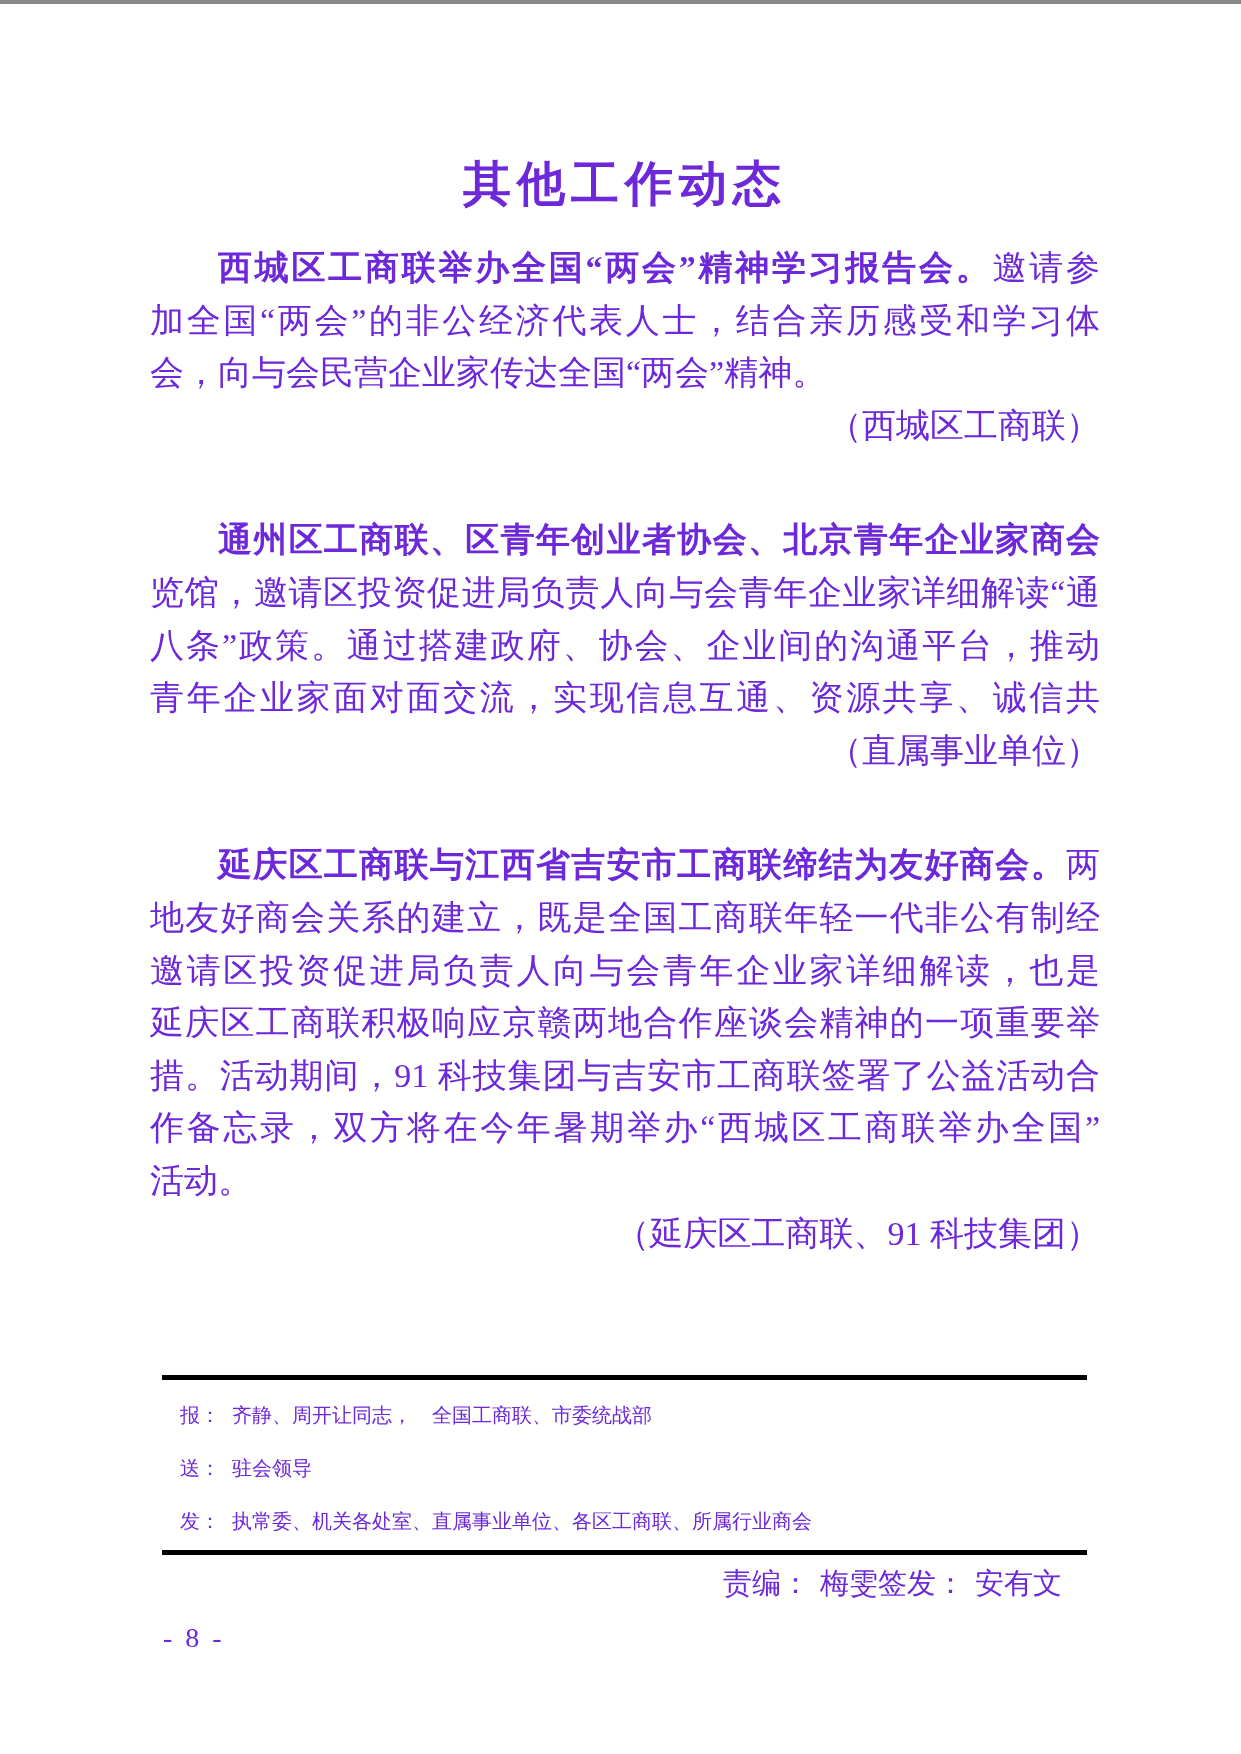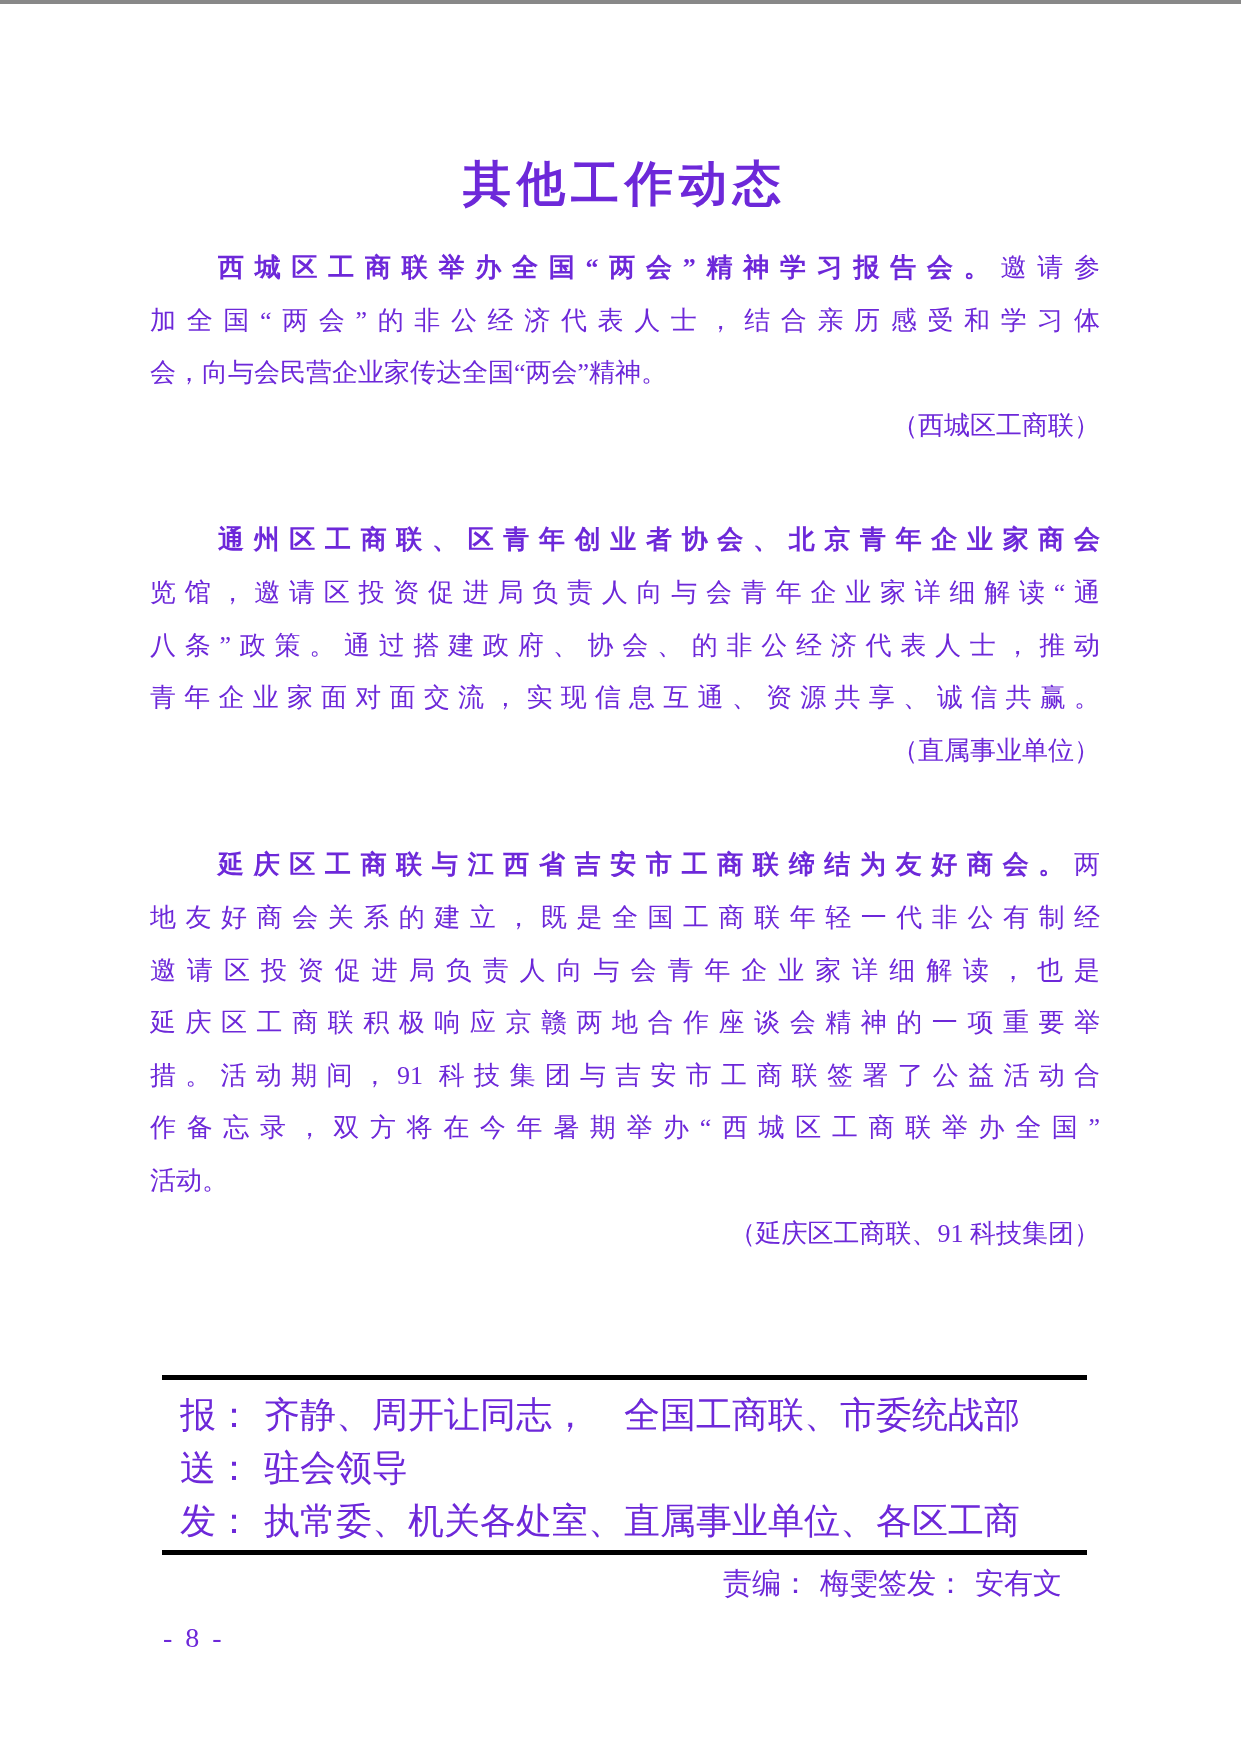--- a/index.html
+++ b/index.html
@@ -20,38 +20,38 @@
   .title {
     font-size:48px;
     font-weight:700;
     text-align:center;
     letter-spacing:6px;
     line-height:60px;
     margin-bottom:28px;
   }
   .paragraph + .paragraph { margin-top:62px; }
   .line {
-    font-size:26px;
+    font-size:34px;
     line-height:52.6px;
     height:52.6px;
     overflow:hidden;
   }
   .line.justify { text-align:justify; text-align-last:justify; text-justify:inter-ideograph; }
   .line.indent { padding-left:68px; }
   .line .bold { font-weight:700; }
   .line.signature { text-align:right; text-align-last:right; }
   .footer {
     position:absolute;
     left:162px; top:1371px; width:925px;
   }
   .rule { border-top:5px solid #000; }
   .rule-top { margin-bottom:9px; }
   .rule-bottom { margin-top:2px; }
   .dist-row {
-    font-size:36px;
+    font-size:20px;
     line-height:53px;
     height:53px;
     padding-left:18px;
     overflow:hidden;
   }
   .dist-label { margin-right:12px; }
   .editor-row {
     display:flex;
     justify-content:flex-end;
     font-size:29px;
@@ -76,21 +76,21 @@
     <div id="paragraphs">
         <div class="paragraph">
           <div class="line justify indent"><span class="bold">西城区工商联举办全国“两会”精神学习报告会。</span><span>邀请参</span></div>
           <div class="line justify"><span>加全国“两会”的非公经济代表人士，结合亲历感受和学习体</span></div>
           <div class="line"><span>会，向与会民营企业家传达全国“两会”精神。</span></div>
           <div class="line signature">（西城区工商联）</div>
         </div>
         <div class="paragraph">
           <div class="line justify indent"><span class="bold">通州区工商联、区青年创业者协会、北京青年企业家商会</span></div>
           <div class="line justify"><span>览馆，邀请区投资促进局负责人向与会青年企业家详细解读“通</span></div>
-          <div class="line justify"><span>八条”政策。通过搭建政府、协会、的非公经济代表人士，推动</span></div>
+          <div class="line justify"><span>八条”政策。通过搭建政府、协会、企业间的沟通平台，推动</span></div>
           <div class="line justify"><span>青年企业家面对面交流，实现信息互通、资源共享、诚信共赢。</span></div>
           <div class="line signature">（直属事业单位）</div>
         </div>
         <div class="paragraph">
           <div class="line justify indent"><span class="bold">延庆区工商联与江西省吉安市工商联缔结为友好商会。</span><span>两</span></div>
           <div class="line justify"><span>地友好商会关系的建立，既是全国工商联年轻一代非公有制经</span></div>
           <div class="line justify"><span>邀请区投资促进局负责人向与会青年企业家详细解读，也是</span></div>
           <div class="line justify"><span>延庆区工商联积极响应京赣两地合作座谈会精神的一项重要举</span></div>
           <div class="line justify"><span>措。活动期间，91 科技集团与吉安市工商联签署了公益活动合</span></div>
           <div class="line justify"><span>作备忘录，双方将在今年暑期举办“西城区工商联举办全国”</span></div>

